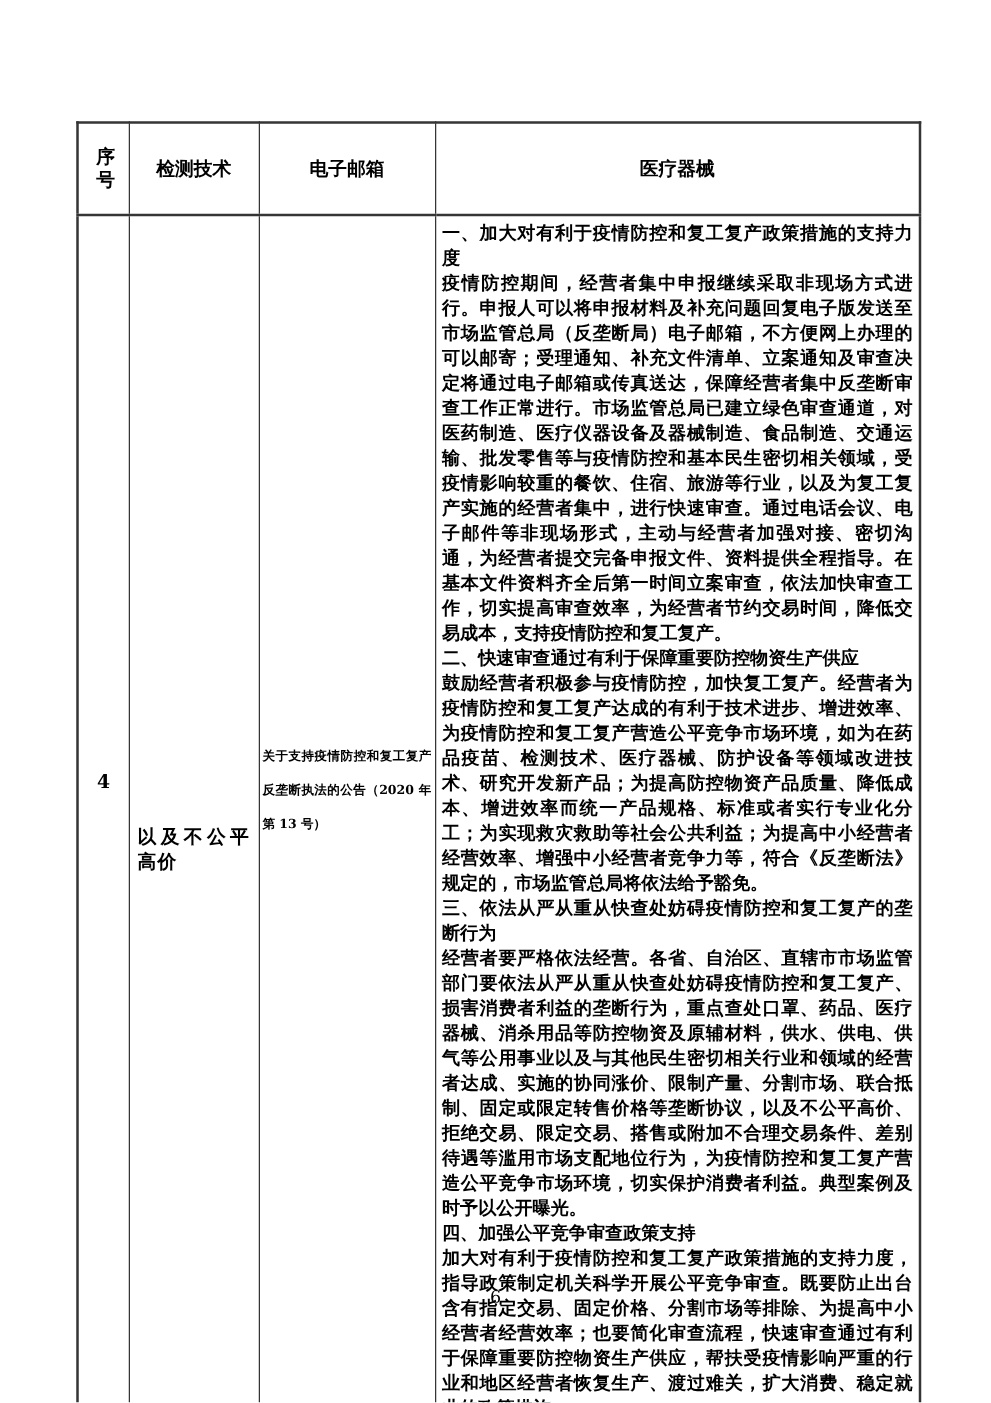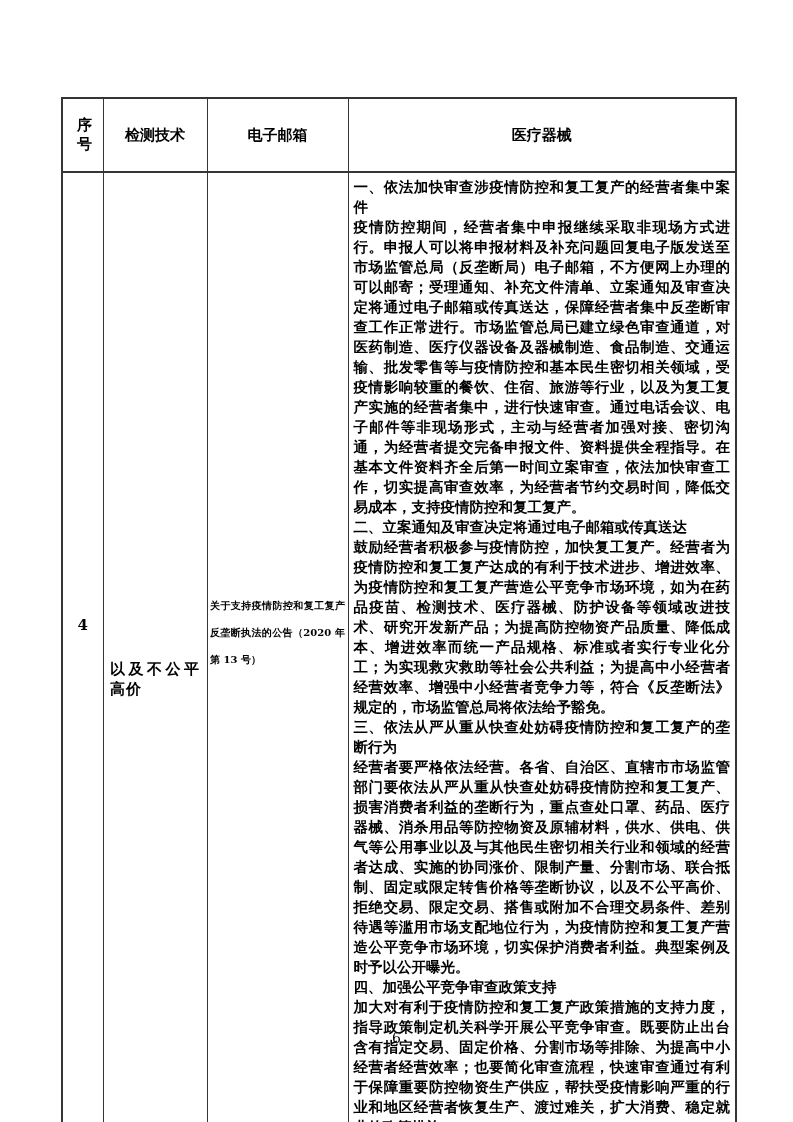--- a/index.html
+++ b/index.html
@@ -124,25 +124,25 @@
         </td>
         <td class="cell-agency">
           <div class="inner">以及不公平高价</div>
         </td>
         <td class="cell-docname">
           <div class="inner">关于支持疫情防控和复工复产反垄断执法的公告（2020 年第 13 号）</div>
         </td>
         <td class="cell-content">
           <div class="inner">
             <div class="section">
-              <p class="sec-heading">一、依法加快审查涉疫情防控和复工复产的经营者集中案件</p>
+              <p class="sec-heading">一、加大对有利于疫情防控和复工复产政策措施的支持力度</p>
               <p class="sec-body">疫情防控期间，经营者集中申报继续采取非现场方式进行。申报人可以将申报材料及补充问题回复电子版发送至市场监管总局（反垄断局）电子邮箱，不方便网上办理的可以邮寄；受理通知、补充文件清单、立案通知及审查决定将通过电子邮箱或传真送达，保障经营者集中反垄断审查工作正常进行。市场监管总局已建立绿色审查通道，对医药制造、医疗仪器设备及器械制造、食品制造、交通运输、批发零售等与疫情防控和基本民生密切相关领域，受疫情影响较重的餐饮、住宿、旅游等行业，以及为复工复产实施的经营者集中，进行快速审查。通过电话会议、电子邮件等非现场形式，主动与经营者加强对接、密切沟通，为经营者提交完备申报文件、资料提供全程指导。在基本文件资料齐全后第一时间立案审查，依法加快审查工作，切实提高审查效率，为经营者节约交易时间，降低交易成本，支持疫情防控和复工复产。</p>
             </div>
             <div class="section">
-              <p class="sec-heading">二、立案通知及审查决定将通过电子邮箱或传真送达</p>
+              <p class="sec-heading">二、快速审查通过有利于保障重要防控物资生产供应</p>
               <p class="sec-body">鼓励经营者积极参与疫情防控，加快复工复产。经营者为疫情防控和复工复产达成的有利于技术进步、增进效率、为疫情防控和复工复产营造公平竞争市场环境，如为在药品疫苗、检测技术、医疗器械、防护设备等领域改进技术、研究开发新产品；为提高防控物资产品质量、降低成本、增进效率而统一产品规格、标准或者实行专业化分工；为实现救灾救助等社会公共利益；为提高中小经营者经营效率、增强中小经营者竞争力等，符合《反垄断法》规定的，市场监管总局将依法给予豁免。</p>
             </div>
             <div class="section">
               <p class="sec-heading">三、依法从严从重从快查处妨碍疫情防控和复工复产的垄断行为</p>
               <p class="sec-body">经营者要严格依法经营。各省、自治区、直辖市市场监管部门要依法从严从重从快查处妨碍疫情防控和复工复产、损害消费者利益的垄断行为，重点查处口罩、药品、医疗器械、消杀用品等防控物资及原辅材料，供水、供电、供气等公用事业以及与其他民生密切相关行业和领域的经营者达成、实施的协同涨价、限制产量、分割市场、联合抵制、固定或限定转售价格等垄断协议，以及不公平高价、拒绝交易、限定交易、搭售或附加不合理交易条件、差别待遇等滥用市场支配地位行为，为疫情防控和复工复产营造公平竞争市场环境，切实保护消费者利益。典型案例及时予以公开曝光。</p>
             </div>
             <div class="section">
               <p class="sec-heading">四、加强公平竞争审查政策支持</p>
               <p class="sec-body">加大对有利于疫情防控和复工复产政策措施的支持力度，指导政策制定机关科学开展公平竞争审查。既要防止出台含有指定交易、固定价格、分割市场等排除、为提高中小经营者经营效率；也要简化审查流程，快速审查通过有利于保障重要防控物资生产供应，帮扶受疫情影响严重的行业和地区经营者恢复生产、渡过难关，扩大消费、稳定就业的政策措施。</p>
             </div>

